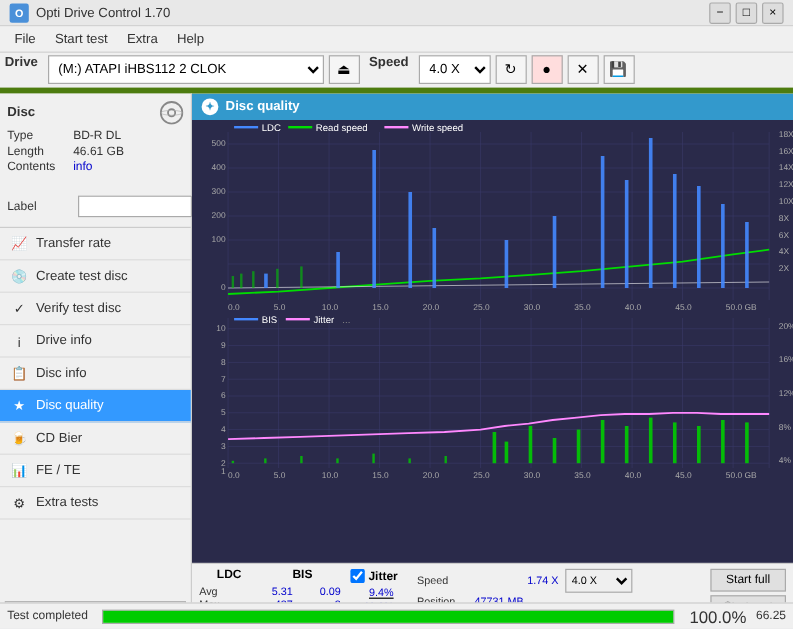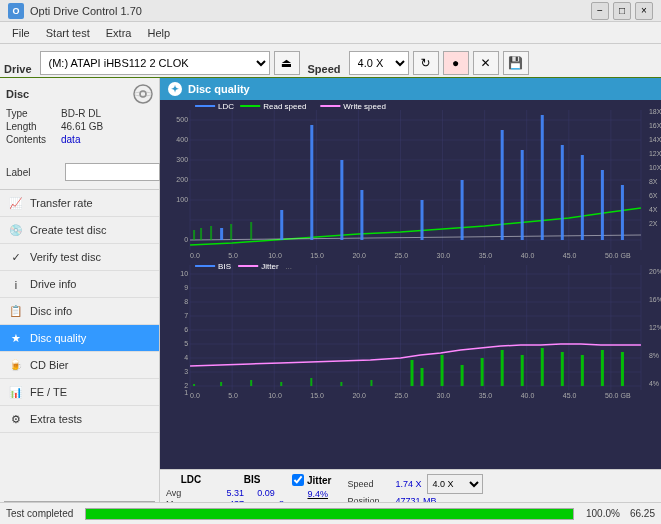--- a/index.html
+++ b/index.html
@@ -11,21 +11,21 @@
     .title-bar-icon { width: 16px; height: 16px; background: #4a90d9; border-radius: 2px; display: flex; align-items: center; justify-content: center; color: white; font-size: 9px; font-weight: bold; }
     .title-bar-title { font-size: 11px; color: #333; }
     .title-bar-controls { display: flex; gap: 4px; }
     .title-btn { width: 18px; height: 18px; display: flex; align-items: center; justify-content: center; font-size: 10px; cursor: pointer; border: 1px solid #aaa; background: #ddd; border-radius: 2px; }
     
     
     .menu-bar { background: #f0f0f0; height: 22px; display: flex; align-items: center; padding: 0 4px; border-bottom: 1px solid #ccc; }
     .menu-item { padding: 2px 8px; cursor: pointer; font-size: 11px; color: #333; }
     
     
-    .toolbar { background: #f0f0f0; height: 34px; display: flex; align-items: flex-end; padding: 2px 4px; border-bottom: 1px solid #4d7c0f; gap: 4px; }
+    .toolbar { background: #f0f0f0; height: 34px; display: flex; align-items: flex-start; padding: 2px 4px; border-bottom: 5px solid #4d7c0f; gap: 4px; }
     .toolbar-label { font-size: 11px; color: #333; font-weight: bold; margin-right: 4px; }
     .drive-select { height: 24px; width: 230px; border: 1px solid #aaa; background: white; font-size: 11px; padding: 0 4px; }
     .toolbar-icon-btn { width: 26px; height: 24px; border: 1px solid #aaa; background: #f5f5f5; display: flex; align-items: center; justify-content: center; cursor: pointer; font-size: 12px; }
     .speed-label { font-size: 11px; color: #333; font-weight: bold; margin: 0 4px; }
     .speed-select { height: 24px; width: 60px; border: 1px solid #aaa; background: white; font-size: 11px; padding: 0 4px; }
     
     
     .main-layout { display: flex; height: calc(524px - 22px - 22px - 34px); }
     
     
@@ -50,21 +50,21 @@
     .nav-item-icon { width: 16px; height: 16px; display: flex; align-items: center; justify-content: center; font-size: 11px; }
     
     
     .status-btn { margin: 4px; padding: 3px 6px; border: 1px solid #aaa; background: #e0e0e0; cursor: pointer; font-size: 10px; text-align: center; }
     
     
     .status-bar { height: 22px; background: #f0f0f0; border-top: 1px solid #ccc; display: flex; align-items: center; padding: 0 6px; gap: 8px; position: absolute; bottom: 0; left: 0; right: 0; }
     .status-text { font-size: 10px; color: #333; }
     .progress-bar-container { flex: 1; height: 12px; background: #ddd; border: 1px solid #aaa; margin: 0 4px; }
     .progress-bar-fill { height: 100%; background: #00cc00; }
-    .status-percent { font-size: 10px; color: #333; min-width: 36px; }
+    .status-percent { font-size: 14px; color: #333; min-width: 36px; }
     .status-speed { font-size: 10px; color: #333; }
     
     
     .content-area { flex: 1; display: flex; flex-direction: column; overflow: hidden; }
     
     
     .chart-header { background: #3399cc; height: 22px; display: flex; align-items: center; padding: 0 8px; gap: 6px; }
     .chart-header-icon { width: 14px; height: 14px; background: #fff; border-radius: 50%; display: flex; align-items: center; justify-content: center; font-size: 9px; color: #3399cc; font-weight: bold; }
     .chart-title { font-size: 11px; color: white; font-weight: bold; }
     
@@ -134,21 +134,21 @@
       <div class="disc-info-row">
         <span class="disc-info-label">Type</span>
         <span class="disc-info-value black">BD-R DL</span>
       </div>
       <div class="disc-info-row">
         <span class="disc-info-label">Length</span>
         <span class="disc-info-value black">46.61 GB</span>
       </div>
       <div class="disc-info-row">
         <span class="disc-info-label">Contents</span>
-        <span class="disc-info-value">data</span>
+        <span class="disc-info-value">info</span>
       </div>
       <div class="disc-info-row label-input-row">
         <span class="disc-info-label">Label</span>
         <input class="label-input" type="text" value="" style="">
         <div class="label-icon-btn">🔍</div>
       </div>
     </div>
 
     <div class="nav-items">
       <div class="nav-item">
@@ -382,21 +382,21 @@
     <div style="background:#f0f0f0; border-top:1px solid #ccc; padding:4px 6px; display:flex; align-items:flex-start; gap:8px; flex-shrink:0;">
 
       <div style="display:flex; flex-direction:column; gap:1px;">
         <div style="display:flex; gap:16px; margin-bottom:2px;">
           <span style="font-size:10px; font-weight:bold; width:50px; text-align:center;">LDC</span>
           <span style="font-size:10px; font-weight:bold; width:40px; text-align:center;">BIS</span>
         </div>
         <div style="display:flex; gap:4px; align-items:center;">
           <span style="font-size:9px; color:#333; width:28px;">Avg</span>
           <span style="font-size:9px; color:#0000cc; width:46px; text-align:right;">5.31</span>
-          <span style="font-size:9px; color:#0000cc; width:36px; text-align:center;">0.09</span>
+          <span style="font-size:9px; color:#0000cc; width:36px; text-align:right;">0.09</span>
         </div>
         <div style="display:flex; gap:4px; align-items:center;">
           <span style="font-size:9px; color:#333; width:28px;">Max</span>
           <span style="font-size:9px; color:#0000cc; width:46px; text-align:right;">437</span>
           <span style="font-size:9px; color:#0000cc; width:36px; text-align:right;">8</span>
         </div>
         <div style="display:flex; gap:4px; align-items:center;">
           <span style="font-size:9px; color:#333; width:28px;">Total</span>
           <span style="font-size:9px; color:#0000cc; width:46px; text-align:right;">4056034</span>
           <span style="font-size:9px; color:#0000cc; width:36px; text-align:right;">72135</span>
@@ -412,35 +412,39 @@
           <span style="font-size:9px; color:#0000cc; width:36px; text-align:right;">9.4%</span>
         </div>
         <div style="display:flex; gap:4px;">
           <span style="font-size:9px; color:#0000cc; width:36px; text-align:right;">11.6%</span>
         </div>
       </div>
 
       <div style="display:flex; flex-direction:column; gap:2px; margin-left:8px;">
         <div style="display:flex; gap:6px; align-items:center;">
           <span style="font-size:9px; color:#333; width:42px;">Speed</span>
-          <span style="font-size:9px; color:#0000cc;">1.74 X</span>
+          <span style="font-size:9px; color:#0000cc;margin-left:44px;">1.74 X</span>
           <select style="height:20px; width:56px; font-size:9px; border:1px solid #aaa;">
             <option>4.0 X</option>
           </select>
         </div>
         <div style="display:flex; gap:6px; align-items:center;">
           <span style="font-size:9px; color:#333; width:42px;">Position</span>
           <span style="font-size:9px; color:#0000cc;">47731 MB</span>
         </div>
         <div style="display:flex; gap:6px; align-items:center;">
           <span style="font-size:9px; color:#333; width:42px;">Samples</span>
           <span style="font-size:9px; color:#0000cc;">763163</span>
         </div>
       </div>
 
+      <div style="display:flex; flex-direction:column; gap:3px; margin-left:auto;">
+        <button class="start-btn">Start full</button>
+        <button class="start-btn">Start part</button>
+      </div>
     </div>
   </div>
 </div>
 
 <div class="status-bar">
   <span class="status-text">Test completed</span>
   <div class="progress-bar-container">
     <div class="progress-bar-fill" style="width:100%;"></div>
   </div>
   <span class="status-percent">100.0%</span>

